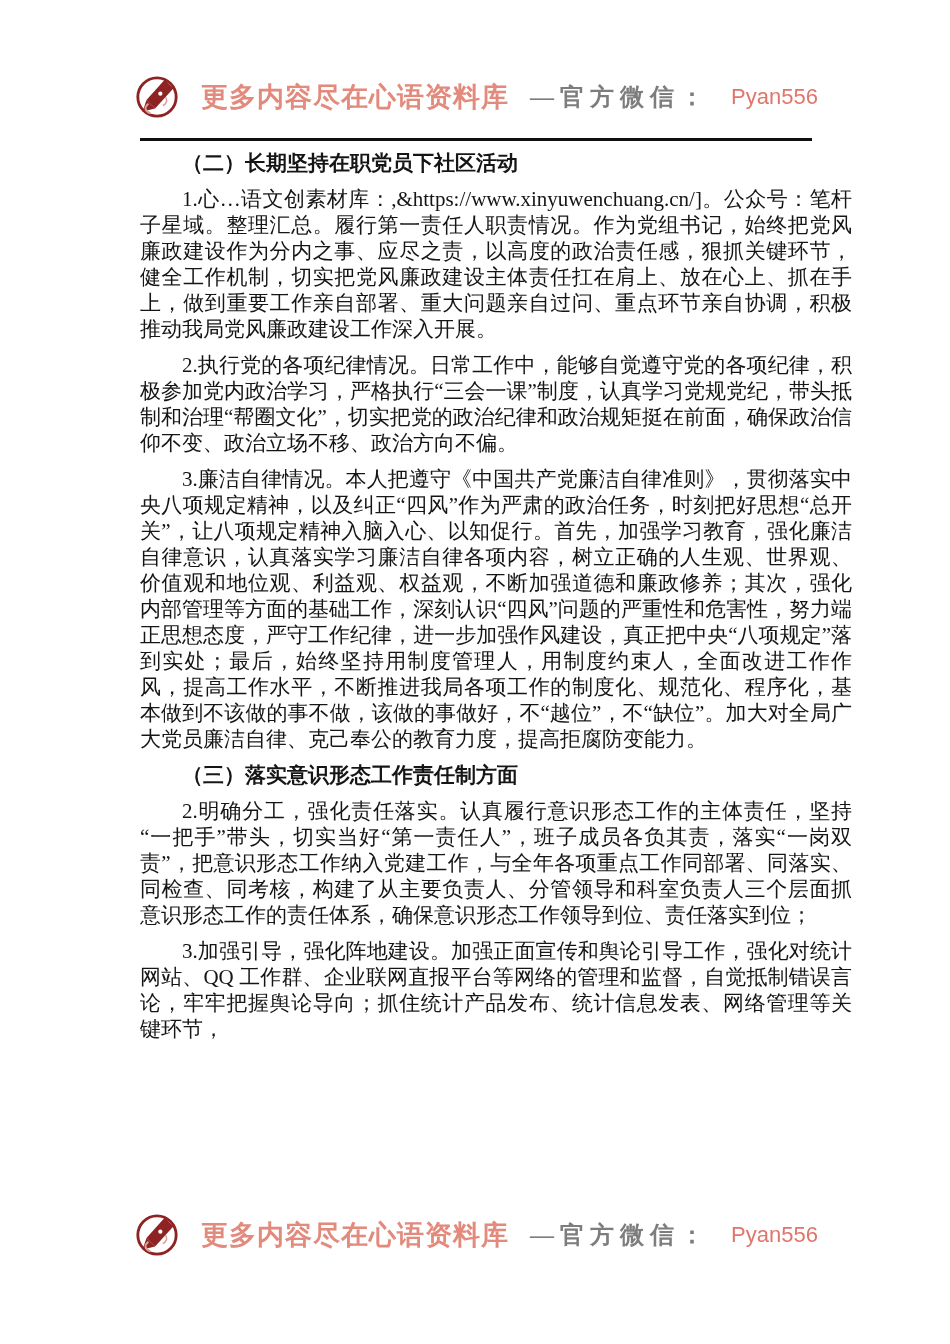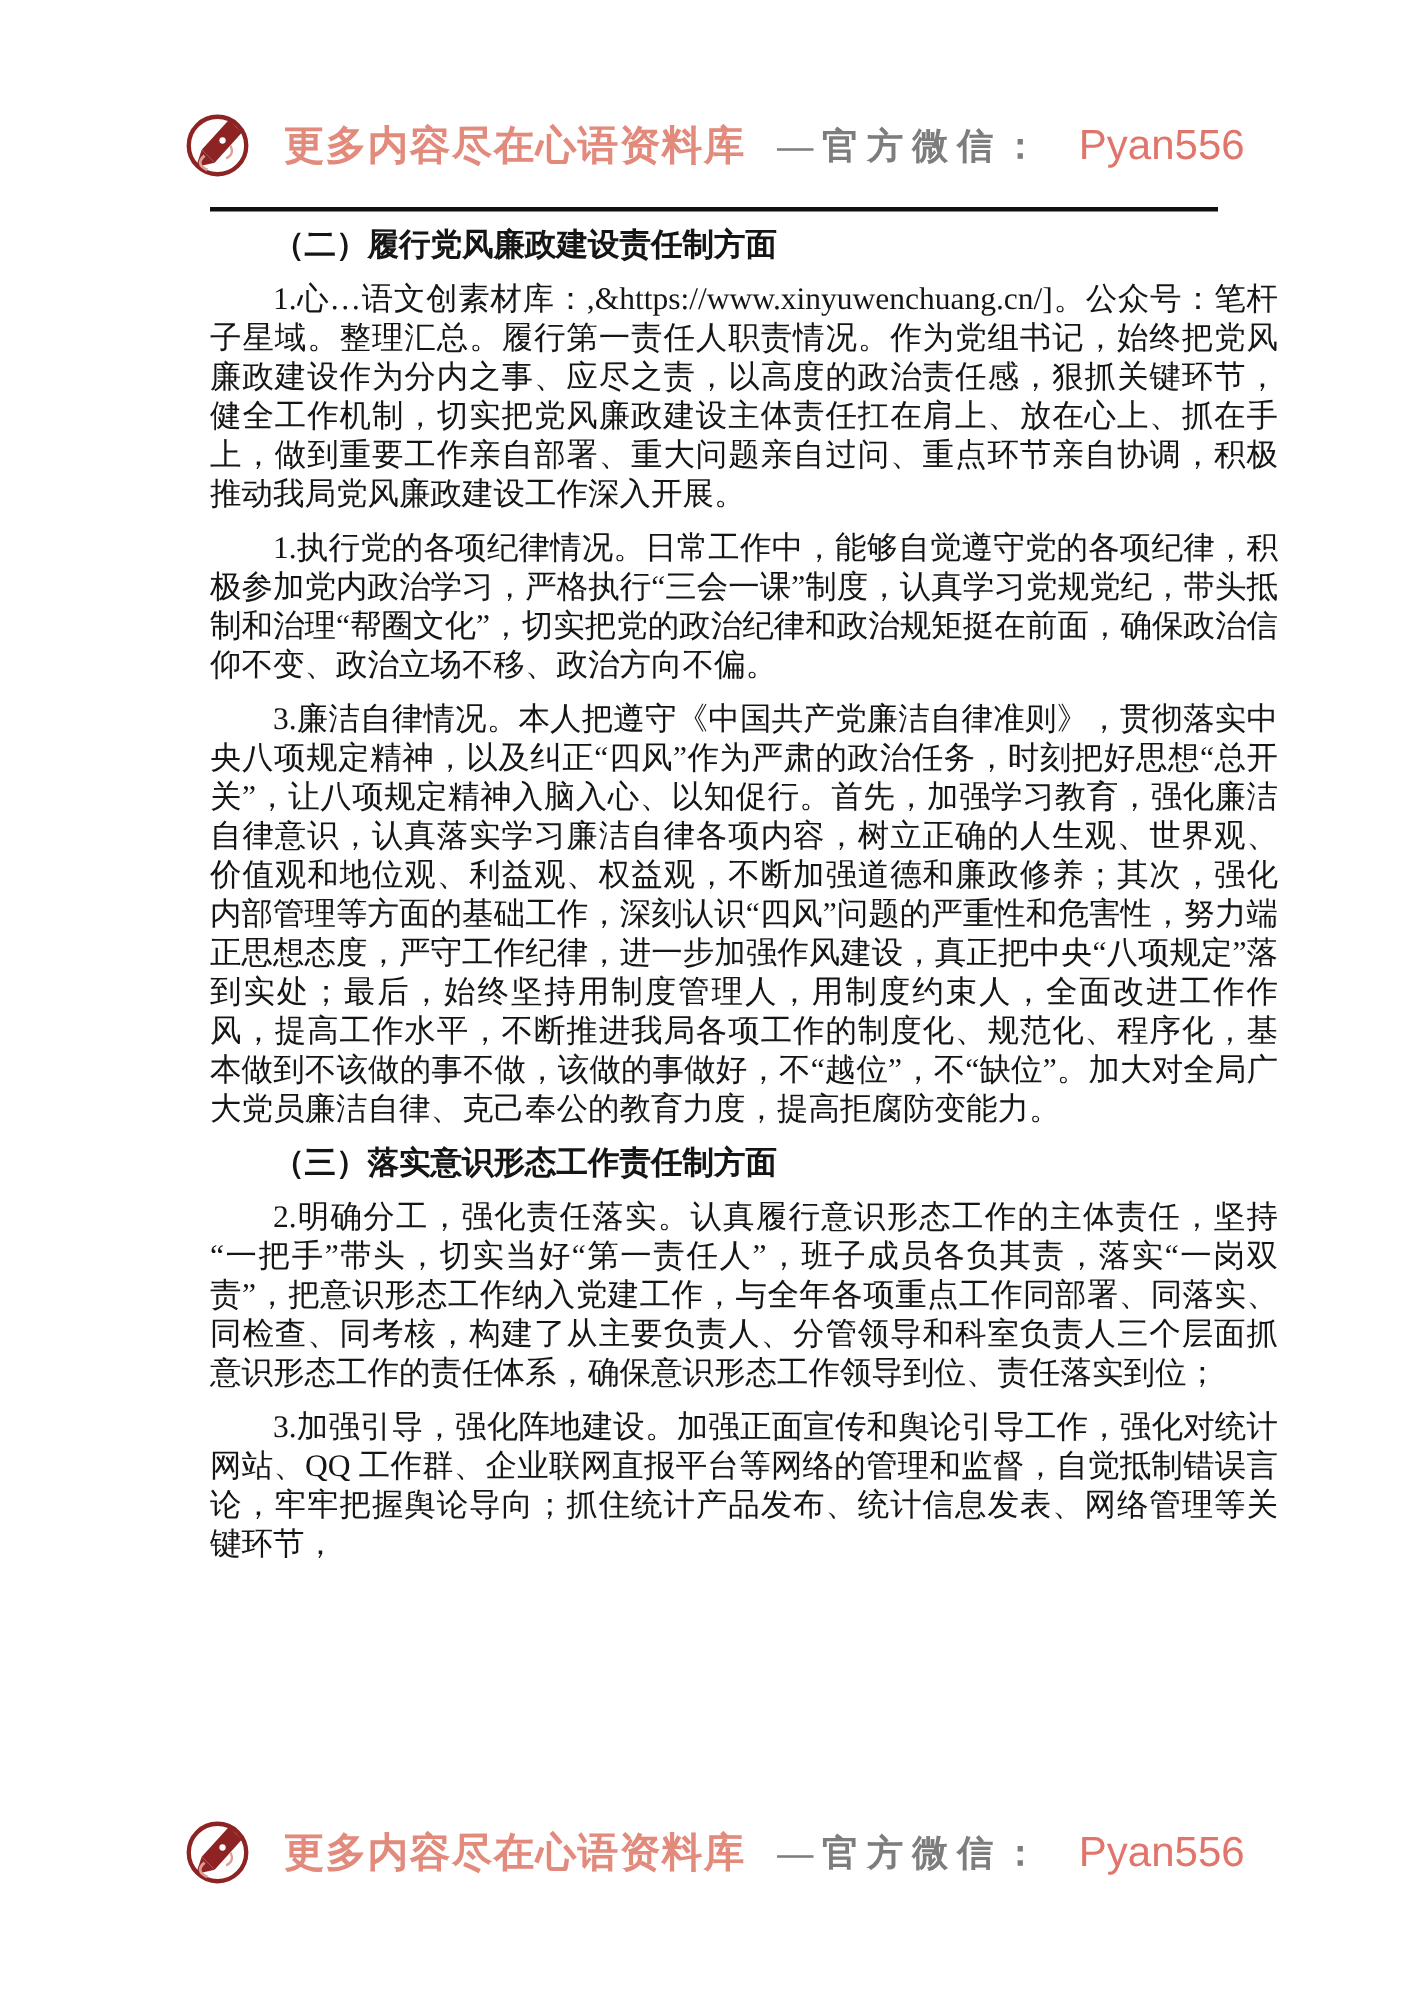--- a/index.html
+++ b/index.html
@@ -7,21 +7,21 @@
         font-family:"Liberation Serif","DejaVu Serif",serif;}
   
   .brandbar{position:absolute;left:140px;width:672px;display:flex;align-items:center;
             justify-content:center;gap:21px;white-space:nowrap;}
   .brandbar.at-top{top:74px;}
   .brandbar.at-bottom{top:1212px;}
   .logo{width:46px;height:46px;flex:0 0 auto;}
   .logo svg{width:46px;height:46px;display:block;}
   .brand-text{font-size:27px;font-weight:700;color:#e28a7c;letter-spacing:1px;}
   .wechat-label{font-size:24px;font-weight:700;color:#7d7d7d;letter-spacing:6px;}
-  .wechat-id{font-size:28px;color:#e0756b;font-family:"Liberation Sans","DejaVu Sans",sans-serif;}
+  .wechat-id{font-size:22px;color:#e0756b;font-family:"Liberation Sans","DejaVu Sans",sans-serif;}
   .rule{position:absolute;left:140px;top:138px;width:672px;height:3px;background:#101010;}
   
   .content{position:absolute;left:140px;top:147px;width:712px;color:#151515;
            font-size:21px;line-height:26px;text-align:justify;}
   .content p{margin:0 0 10px 0;}
   .content p.indent{text-indent:2em;}
   .content p.heading{font-weight:700;text-indent:2em;margin:3px 0 10px 0;}
 </style>
 </head>
 <body>
@@ -40,23 +40,23 @@
       </svg>
     </span>
     <span class="brand-text">更多内容尽在心语资料库</span>
     <span class="wechat-label">—官方微信：</span>
     <span class="wechat-id">Pyan556</span>
   </div>
 
   <div class="rule"></div>
 
   <div class="content">
-    <p class="heading">（二）履行党风廉政建设责任制方面</p>
+    <p class="heading">（二）长期坚持在职党员下社区活动</p>
     <p class="indent">1.心…语文创素材库：,&amp;https://www.xinyuwenchuang.cn/]。公众号：笔杆子星域。整理汇总。履行第一责任人职责情况。作为党组书记，始终把党风廉政建设作为分内之事、应尽之责，以高度的政治责任感，狠抓关键环节，健全工作机制，切实把党风廉政建设主体责任扛在肩上、放在心上、抓在手上，做到重要工作亲自部署、重大问题亲自过问、重点环节亲自协调，积极推动我局党风廉政建设工作深入开展。</p>
-    <p class="indent">1.执行党的各项纪律情况。日常工作中，能够自觉遵守党的各项纪律，积极参加党内政治学习，严格执行“三会一课”制度，认真学习党规党纪，带头抵制和治理“帮圈文化”，切实把党的政治纪律和政治规矩挺在前面，确保政治信仰不变、政治立场不移、政治方向不偏。</p>
+    <p class="indent">2.执行党的各项纪律情况。日常工作中，能够自觉遵守党的各项纪律，积极参加党内政治学习，严格执行“三会一课”制度，认真学习党规党纪，带头抵制和治理“帮圈文化”，切实把党的政治纪律和政治规矩挺在前面，确保政治信仰不变、政治立场不移、政治方向不偏。</p>
     <p class="indent">3.廉洁自律情况。本人把遵守《中国共产党廉洁自律准则》，贯彻落实中央八项规定精神，以及纠正“四风”作为严肃的政治任务，时刻把好思想“总开关”，让八项规定精神入脑入心、以知促行。首先，加强学习教育，强化廉洁自律意识，认真落实学习廉洁自律各项内容，树立正确的人生观、世界观、价值观和地位观、利益观、权益观，不断加强道德和廉政修养；其次，强化内部管理等方面的基础工作，深刻认识“四风”问题的严重性和危害性，努力端正思想态度，严守工作纪律，进一步加强作风建设，真正把中央“八项规定”落到实处；最后，始终坚持用制度管理人，用制度约束人，全面改进工作作风，提高工作水平，不断推进我局各项工作的制度化、规范化、程序化，基本做到不该做的事不做，该做的事做好，不“越位”，不“缺位”。加大对全局广大党员廉洁自律、克己奉公的教育力度，提高拒腐防变能力。</p>
     <p class="heading">（三）落实意识形态工作责任制方面</p>
     <p class="indent">2.明确分工，强化责任落实。认真履行意识形态工作的主体责任，坚持“一把手”带头，切实当好“第一责任人”，班子成员各负其责，落实“一岗双责”，把意识形态工作纳入党建工作，与全年各项重点工作同部署、同落实、同检查、同考核，构建了从主要负责人、分管领导和科室负责人三个层面抓意识形态工作的责任体系，确保意识形态工作领导到位、责任落实到位；</p>
     <p class="indent">3.加强引导，强化阵地建设。加强正面宣传和舆论引导工作，强化对统计网站、QQ 工作群、企业联网直报平台等网络的管理和监督，自觉抵制错误言论，牢牢把握舆论导向；抓住统计产品发布、统计信息发表、网络管理等关键环节，</p>
   </div>
 
   <div class="brandbar at-bottom">
     <span class="logo">
       <svg viewBox="0 0 48 48" aria-hidden="true">
         <circle cx="24" cy="24" r="20" fill="#ffffff" stroke="#8e2323" stroke-width="3"></circle>

